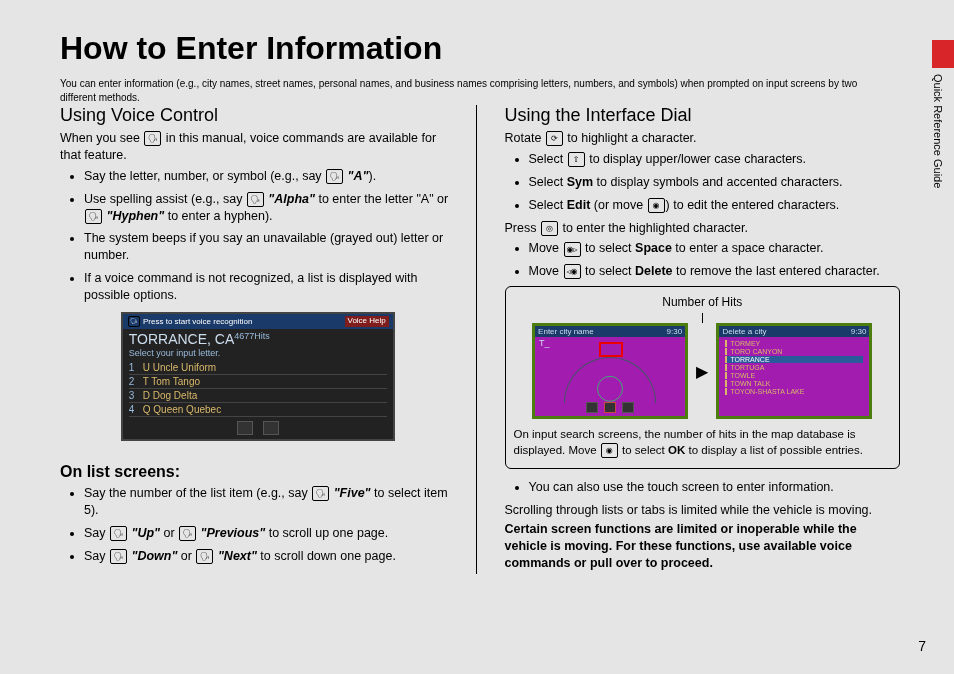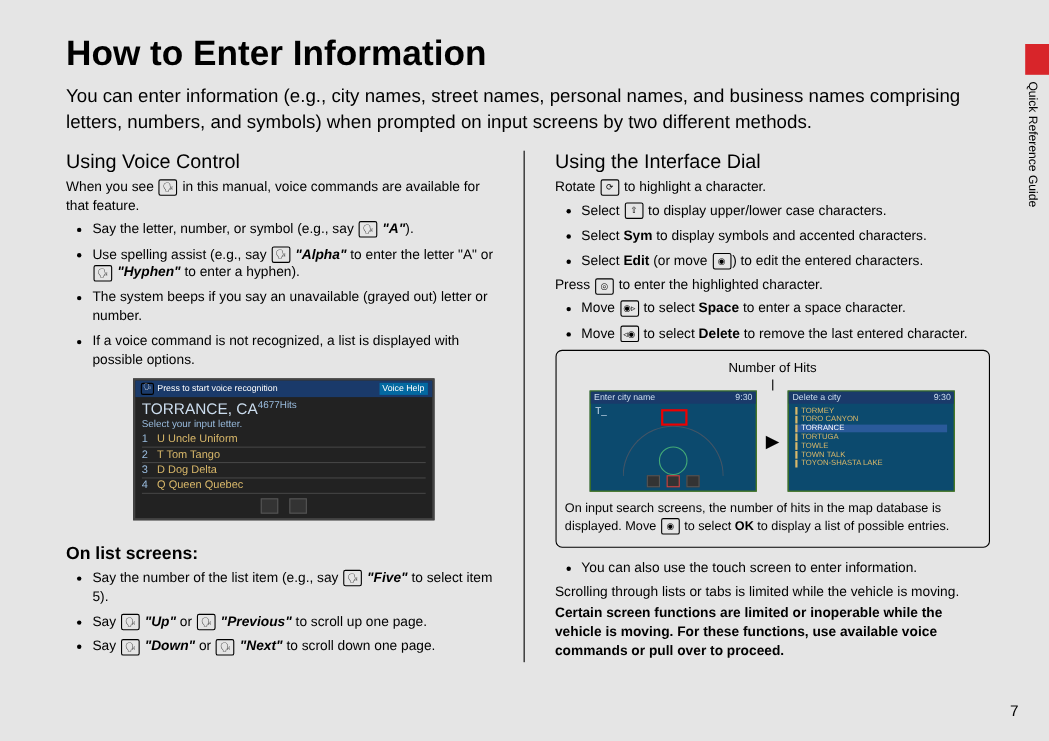--- a/index.html
+++ b/index.html
@@ -1,19 +1,19 @@
 <!DOCTYPE html>
 <html><head>
 <meta charset="utf-8">
 <style>
   body{margin:0;background:#e5e5e5;font-family:"Segoe UI",Arial,sans-serif;color:#000}
   .page{width:954px;height:674px;position:relative;background:#e5e5e5;overflow:hidden}
   .content{position:absolute;left:60px;top:30px;width:840px}
   h1{font-size:32px;font-weight:700;margin:0 0 10px 0}
-  .intro{font-size:17px;line-height:1.35;margin-bottom:14px;max-width:835px}
+  .intro{font-size:10px;line-height:1.35;margin-bottom:1px;max-width:835px}
   .cols{display:flex}
   .col{flex:1}
   .col-left{padding-right:20px;border-right:1px solid #000}
   .col-right{padding-left:28px}
   h2{font-size:18px;font-weight:400;margin:0 0 4px 0}
   h3{font-size:16px;font-weight:700;margin:22px 0 4px 0}
   p{font-size:12.5px;line-height:1.35;margin:2px 0}
   ul{list-style:disc;padding-left:24px;margin:4px 0}
   li{font-size:12.5px;line-height:1.35;margin-bottom:6px}
   .iq{font-style:italic;font-weight:600}
@@ -25,21 +25,21 @@
   .ss-sub{color:#9bd;font-size:9px;padding:0 6px 2px}
   .ss-list{padding:1px 6px}
   .ss-row{color:#d9b86a;font-size:10px;border-bottom:1px solid #444;padding:1px 0;display:flex}
   .ss-row span:first-child{color:#9bd;width:14px}
   .ss-ftr{display:flex;justify-content:center;gap:10px;margin-top:3px}
   .ss-btn{width:14px;height:12px;background:#333;border:1px solid #555}
   .diagram{border:1px solid #000;border-radius:6px;padding:8px;margin:6px 0 10px}
   .diaglabel{text-align:center;font-size:12px;margin-bottom:4px}
   .diagline{width:1px;height:10px;background:#000;margin:0 auto}
   .diagrow{display:flex;align-items:center;justify-content:center;gap:8px}
-  .mini{width:150px;height:90px;background:#0c4a6e;border:1px solid #4d7c0f;position:relative}
+  .mini{width:150px;height:90px;background:#a21caf;border:3px solid #4d7c0f;position:relative}
   .mini-hdr{background:#1a3a6a;color:#cde;font-size:8px;padding:1px 3px;display:flex;justify-content:space-between}
   .dial{width:90px;height:45px;border:1px solid #456;border-bottom:none;border-radius:90px 90px 0 0;margin:8px auto 0;position:relative}
   .dial::after{content:"";position:absolute;left:50%;top:50%;width:24px;height:24px;border:1px solid #4a7;border-radius:50%;transform:translate(-50%,-20%)}
   .hit{position:absolute;top:16px;left:64px;width:20px;height:11px;border:2px solid #e00}
   .minilist{padding:2px 6px}
   .mli{color:#d9b86a;font-size:7px;border-left:2px solid #d9b86a;padding-left:3px;margin:1px 0}
   .tri{font-size:16px}
   .diagnote{font-size:11.5px;line-height:1.35;margin-top:8px;text-align:left}
   .tab{position:absolute;right:0;top:40px;width:22px;height:170px}
   .tab-red{width:22px;height:28px;background:#d8252a}
@@ -69,21 +69,21 @@
         </p>
         <ul>
           <li><span>Say the letter, number, or symbol (e.g., say </span><span class="ico">🗣</span> <span class="iq">"A"</span><span>).</span></li>
           <li><span>Use spelling assist (e.g., say </span><span class="ico">🗣</span> <span class="iq">"Alpha"</span><span> to enter the letter "A" or </span><span class="ico">🗣</span> <span class="iq">"Hyphen"</span><span> to enter a hyphen).</span></li>
           <li>The system beeps if you say an unavailable (grayed out) letter or number.</li>
           <li>If a voice command is not recognized, a list is displayed with possible options.</li>
         </ul>
         <div class="screenshot">
           <div class="ss-hdr">
               <span><span class="ico" style="width:10px;height:9px;line-height:9px;font-size:6px">🗣</span> <span>Press </span><span>to start voice recognition</span></span>
-              <span style="background:#0369a1;padding:0 3px">Voice Help</span>
+              <span style="background:#7f1d1d;padding:0 3px">Voice Help</span>
             </div>
           <div class="ss-title">
               <span>TORRANCE, CA</span>
               <span style="font-size:9px;color:#9bd">4677Hits</span>
             </div>
           <div class="ss-sub">Select your input letter.</div>
           <div class="ss-list">
             <div class="ss-row">
                 <span>1</span>
                 <span>U Uncle Uniform</span>

